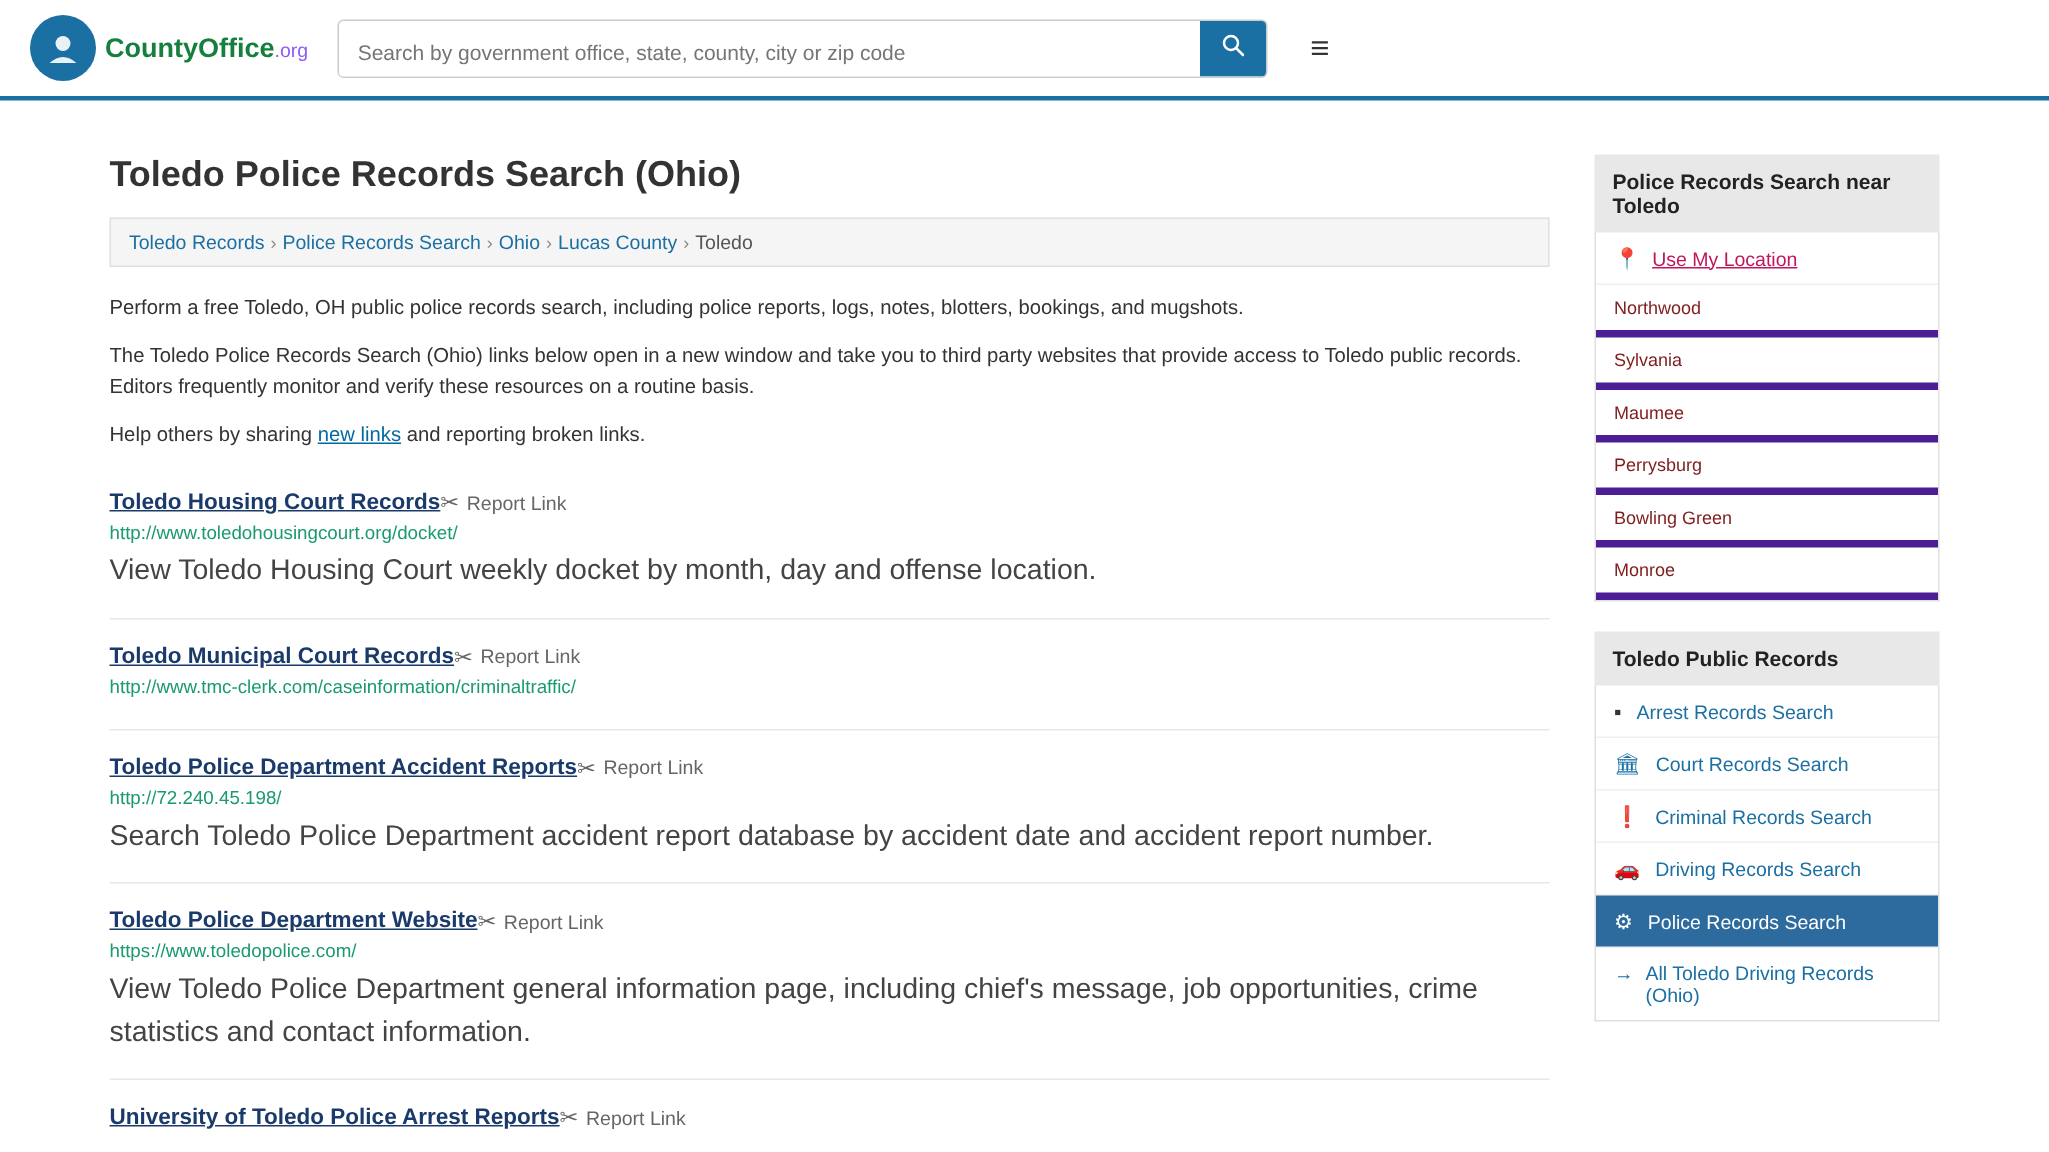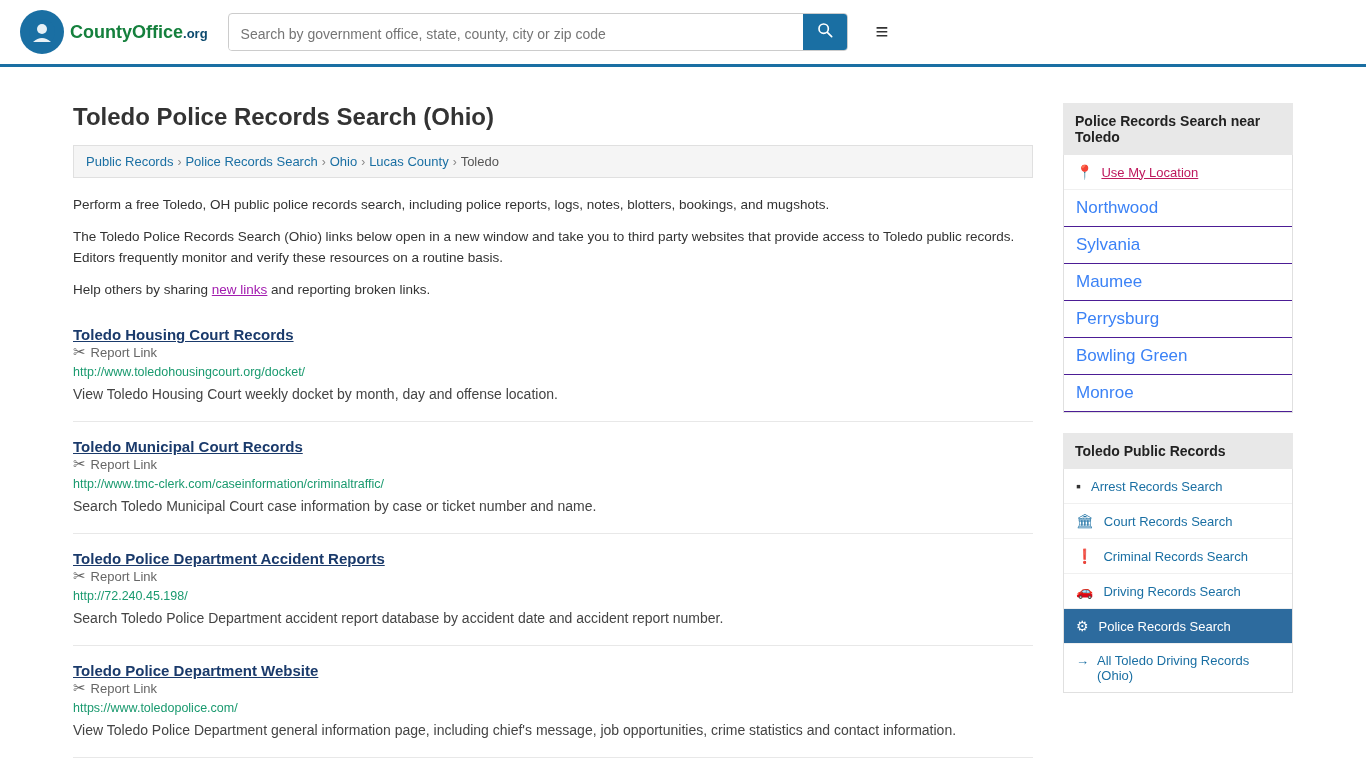--- a/index.html
+++ b/index.html
@@ -113,33 +113,31 @@
     }
     .breadcrumb-sep { color: #888; font-size: 12px; }
 
     
     .desc-text {
       font-size: 13.5px;
       line-height: 1.6;
       margin-bottom: 10px;
       color: #333;
     }
-    .desc-text a { color: #a21caf; }
+    .desc-text a { color: #0369a1; }
 
     
     .result-item {
       border-bottom: 1px solid #e8e8e8;
       padding: 16px 0;
     }
     .result-header {
       display: flex;
-      justify-content: space-between;
       align-items: flex-start;
       margin-bottom: 4px;
-      flex-direction: column;
     }
     .result-title {
       font-size: 15px;
       font-weight: bold;
       color: #1a3a6b;
       text-decoration: underline;
       cursor: pointer;
     }
     .report-link-btn {
       display: flex;
@@ -153,21 +151,21 @@
       background: none;
     }
     .report-icon { font-size: 15px; }
     .result-url {
       color: #1a9a6f;
       font-size: 12.5px;
       margin-bottom: 5px;
       cursor: pointer;
     }
     .result-desc {
-      font-size: 14px;
+      font-size: 19px;
       color: #444;
       line-height: 1.5;
     }
 
     
     #sidebar {
       width: 230px;
       flex-shrink: 0;
     }
 
@@ -204,24 +202,24 @@
     }
     .sidebar-location-icon {
       color: #555;
       font-size: 14px;
     }
     .sidebar-link-item.location-item .link-label { color: #be185d; text-decoration: underline; }
 
     .sidebar-plain-link {
       display: block;
       padding: 8px 12px;
-      color: #3b82f6;
-      font-size: 17px;
-      text-decoration: none;
-      border-bottom: 1px solid #4c1d95;
+      color: #7f1d1d;
+      font-size: 12px;
+      text-decoration: none;
+      border-bottom: 5px solid #4c1d95;
     }
 
     .sidebar-icon-item {
       display: flex;
       align-items: center;
       gap: 10px;
       padding: 9px 12px;
       border-bottom: 1px solid #f0f0f0;
       cursor: pointer;
       text-decoration: none;
@@ -252,21 +250,21 @@
   <a id="logo-area" href="#">
     <div id="logo-circle">
       <svg width="28" height="28" viewBox="0 0 28 28" fill="none">
         <circle cx="14" cy="14" r="13" fill="#1a6fa3"></circle>
         <circle cx="14" cy="11" r="5" fill="white" opacity="0.9"></circle>
         <path d="M5 24 Q14 16 23 24" fill="white" opacity="0.9"></path>
       </svg>
     </div>
     <div>
       <span id="logo-text">
-        <span>CountyOffice</span><span style="color:#0c4a6e;font-size:13px;font-weight:bold;">.org</span>
+        <span>CountyOffice</span><span style="color:#8b5cf6;font-size:13px;font-weight:normal;">.org</span>
       </span>
     </div>
   </a>
 
   <div id="search-bar">
     <input id="search-input" type="text" placeholder="Search by government office, state, county, city or zip code" style="">
     <button id="search-btn">
       <svg width="16" height="16" fill="white" viewBox="0 0 24 24">
           <circle cx="10" cy="10" r="7" stroke="white" stroke-width="2.5" fill="none"></circle>
           <line x1="15.5" y1="15.5" x2="22" y2="22" stroke="white" stroke-width="2.5" stroke-linecap="round"></line>
@@ -279,21 +277,21 @@
   </button>
 </div>
 
 <div id="main-wrapper">
 
   <div id="content">
 
     <h1 id="page-title">Toledo Police Records Search (Ohio)</h1>
 
     <div id="breadcrumb">
-      <a class="breadcrumb-link" href="#">Public Records</a>
+      <a class="breadcrumb-link" href="#">Toledo Records</a>
       <span class="breadcrumb-sep">›</span>
       <a class="breadcrumb-link" href="#">Police Records Search</a>
       <span class="breadcrumb-sep">›</span>
       <a class="breadcrumb-link" href="#">Ohio</a>
       <span class="breadcrumb-sep">›</span>
       <a class="breadcrumb-link" href="#">Lucas County</a>
       <span class="breadcrumb-sep">›</span>
       <span>Toledo</span>
     </div>
 
@@ -319,21 +317,20 @@
 
       <div class="result-item">
         <div class="result-header">
           <a class="result-title" href="#">Toledo Municipal Court Records</a>
           <button class="report-link-btn">
             <span class="report-icon">✂</span>
             <span>Report Link</span>
           </button>
         </div>
         <div class="result-url">http://www.tmc-clerk.com/caseinformation/criminaltraffic/</div>
-        <div class="result-desc">Search Toledo Municipal Court case information by case or ticket number and name.</div>
       </div>
 
       <div class="result-item">
         <div class="result-header">
           <a class="result-title" href="#">Toledo Police Department Accident Reports</a>
           <button class="report-link-btn">
             <span class="report-icon">✂</span>
             <span>Report Link</span>
           </button>
         </div>

